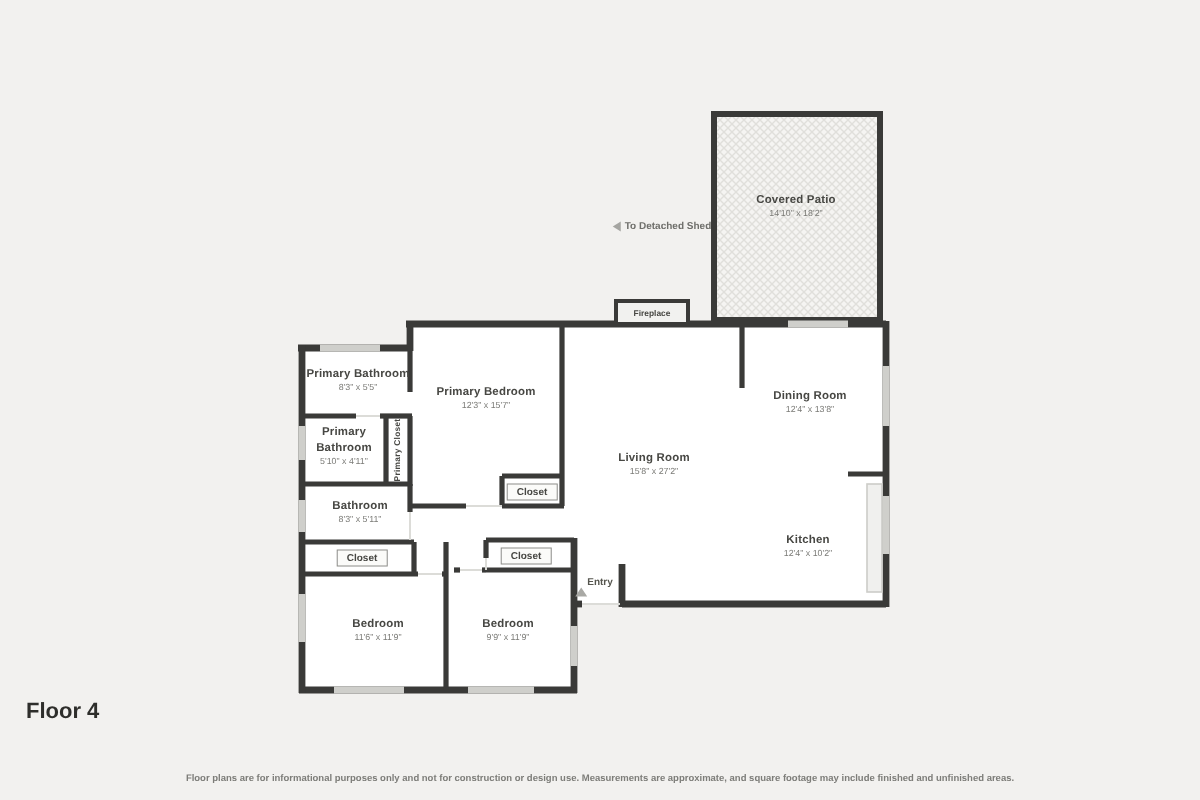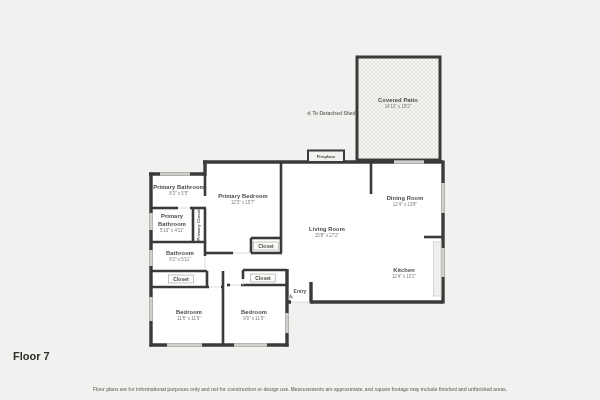--- a/index.html
+++ b/index.html
@@ -199,17 +199,17 @@
   <div class="room-label" style="left:254px;top:315px">
     <span class="room-name">Bedroom</span>
     <span class="room-dims">9'9" x 11'9"</span>
   </div>
 
   <div class="entry-note">
     <span class="entry-arrow"></span>
     <span>Entry</span>
   </div>
 
-  <div class="floor-label">Floor 7</div>
+  <div class="floor-label">Floor 4</div>
 
   <div class="disclaimer">Floor plans are for informational purposes only and not for construction or design use. Measurements are approximate, and square footage may include finished and unfinished areas.</div>
 
 </div>
 
 </body></html>

